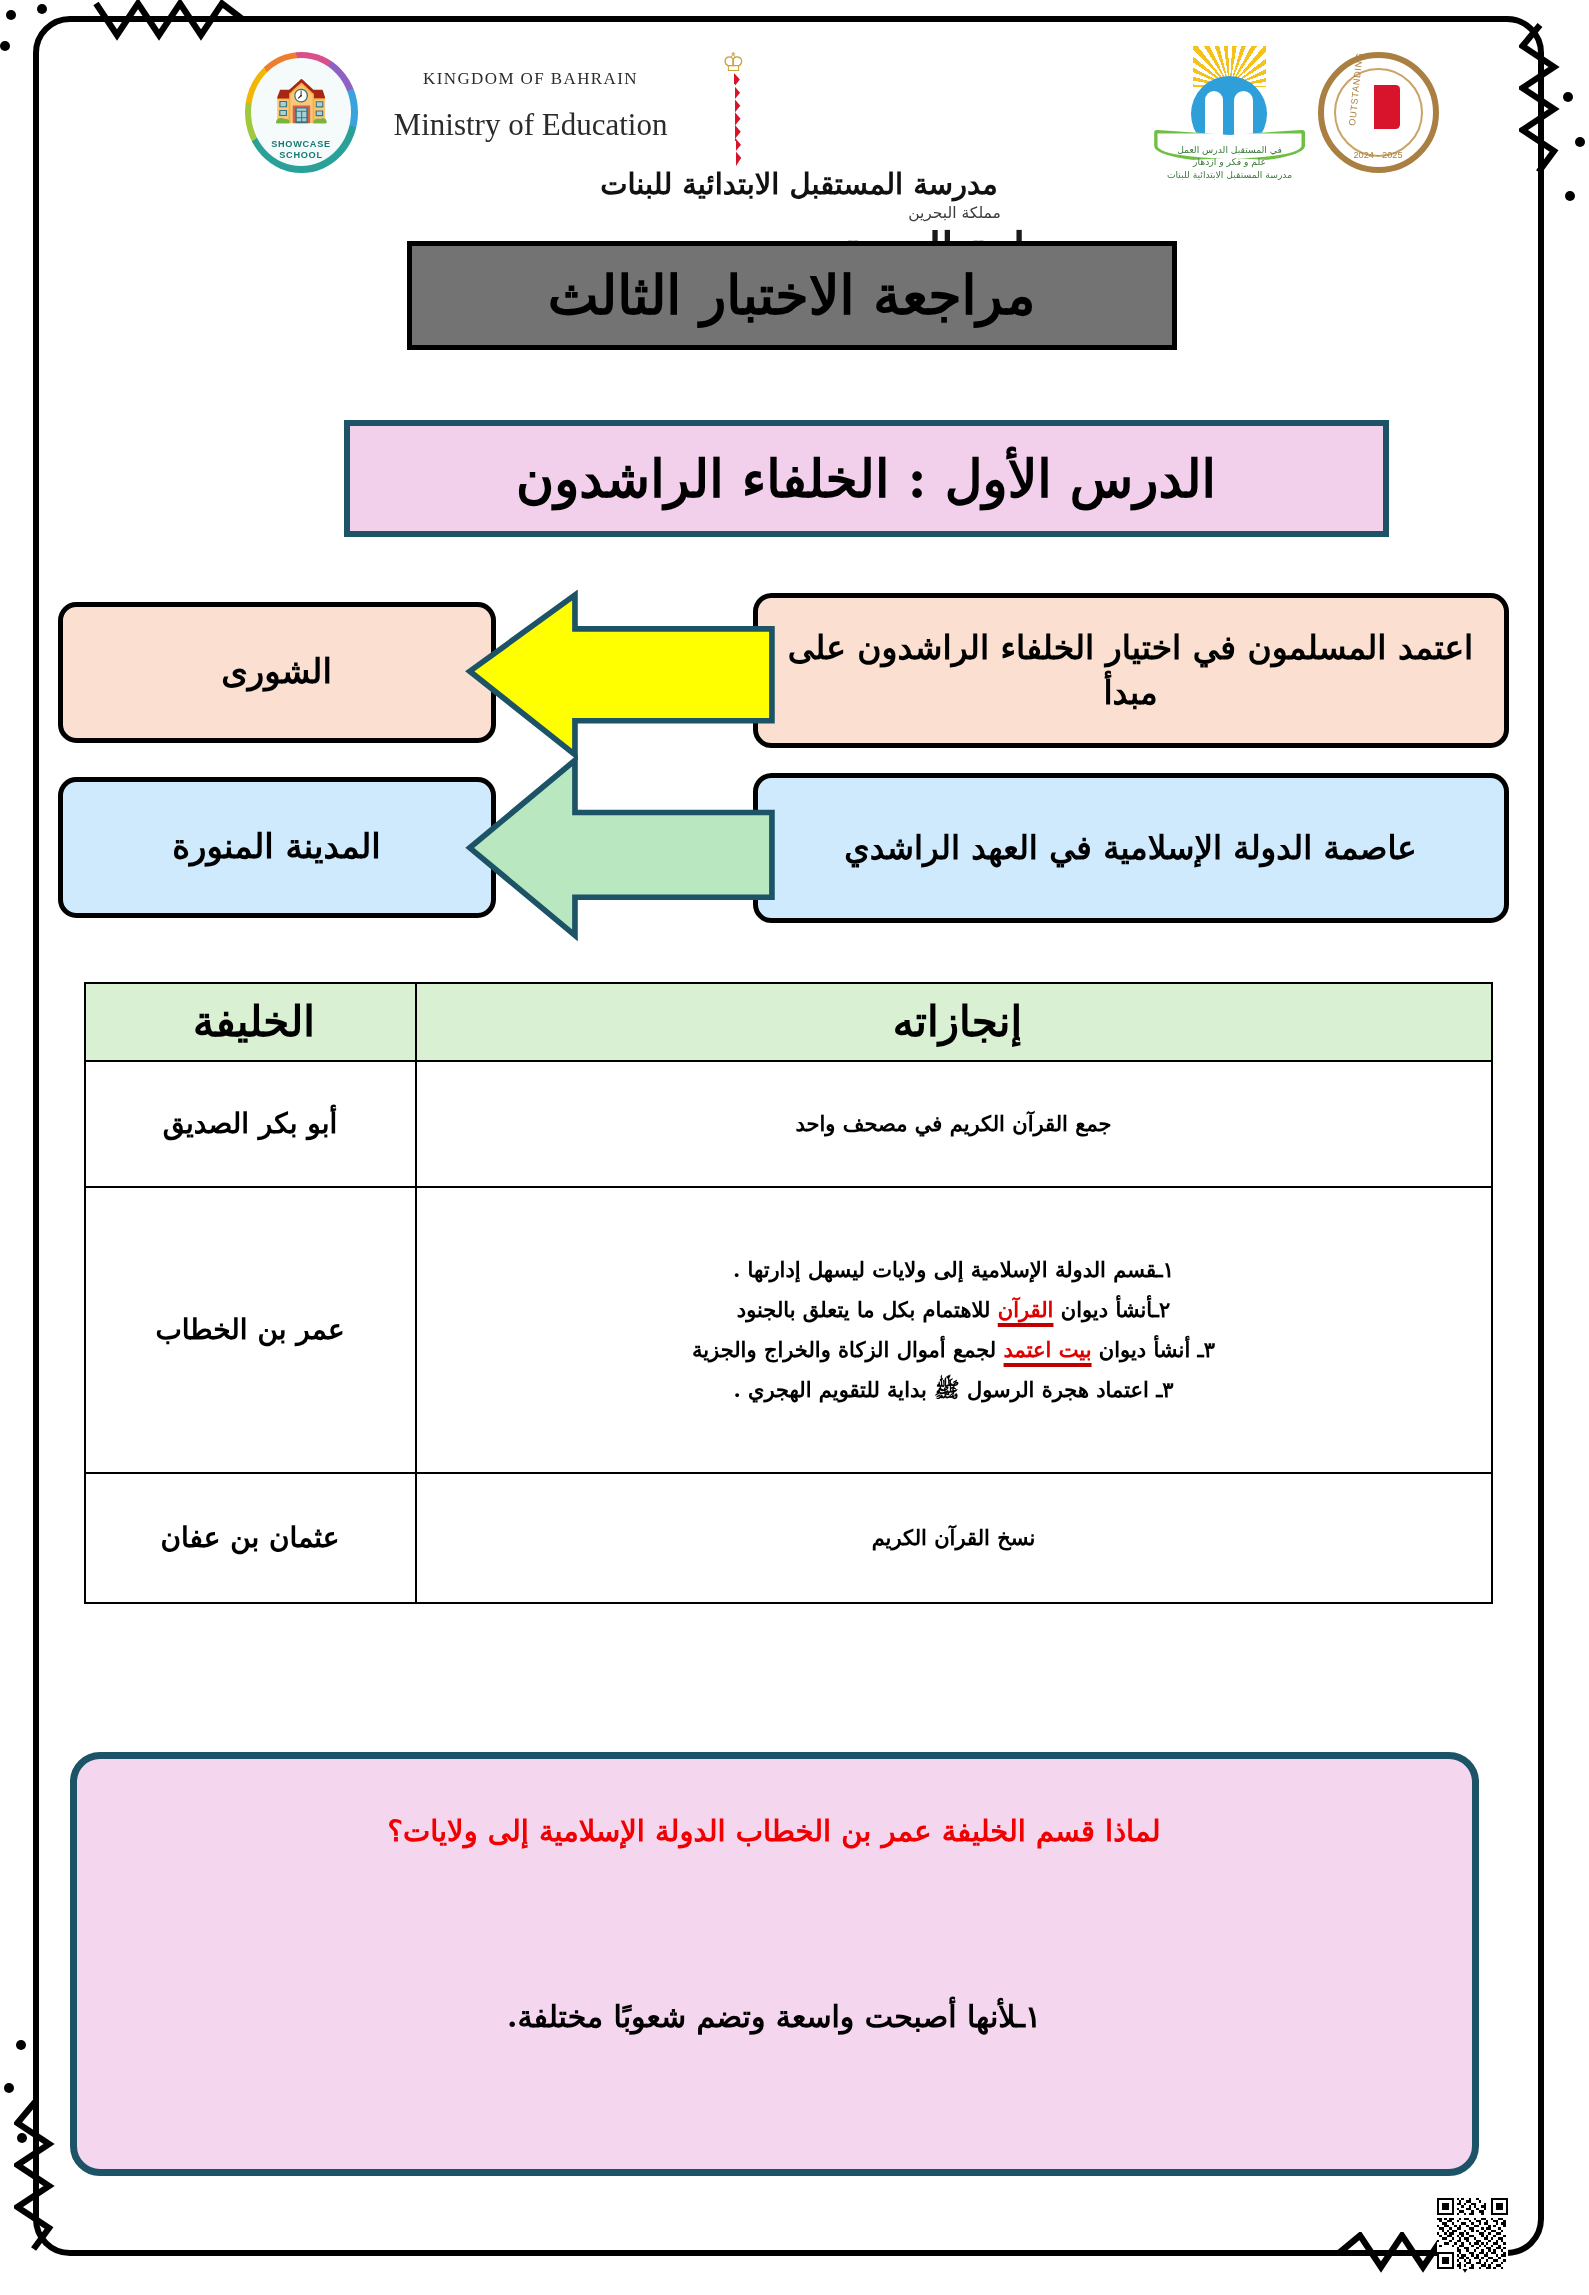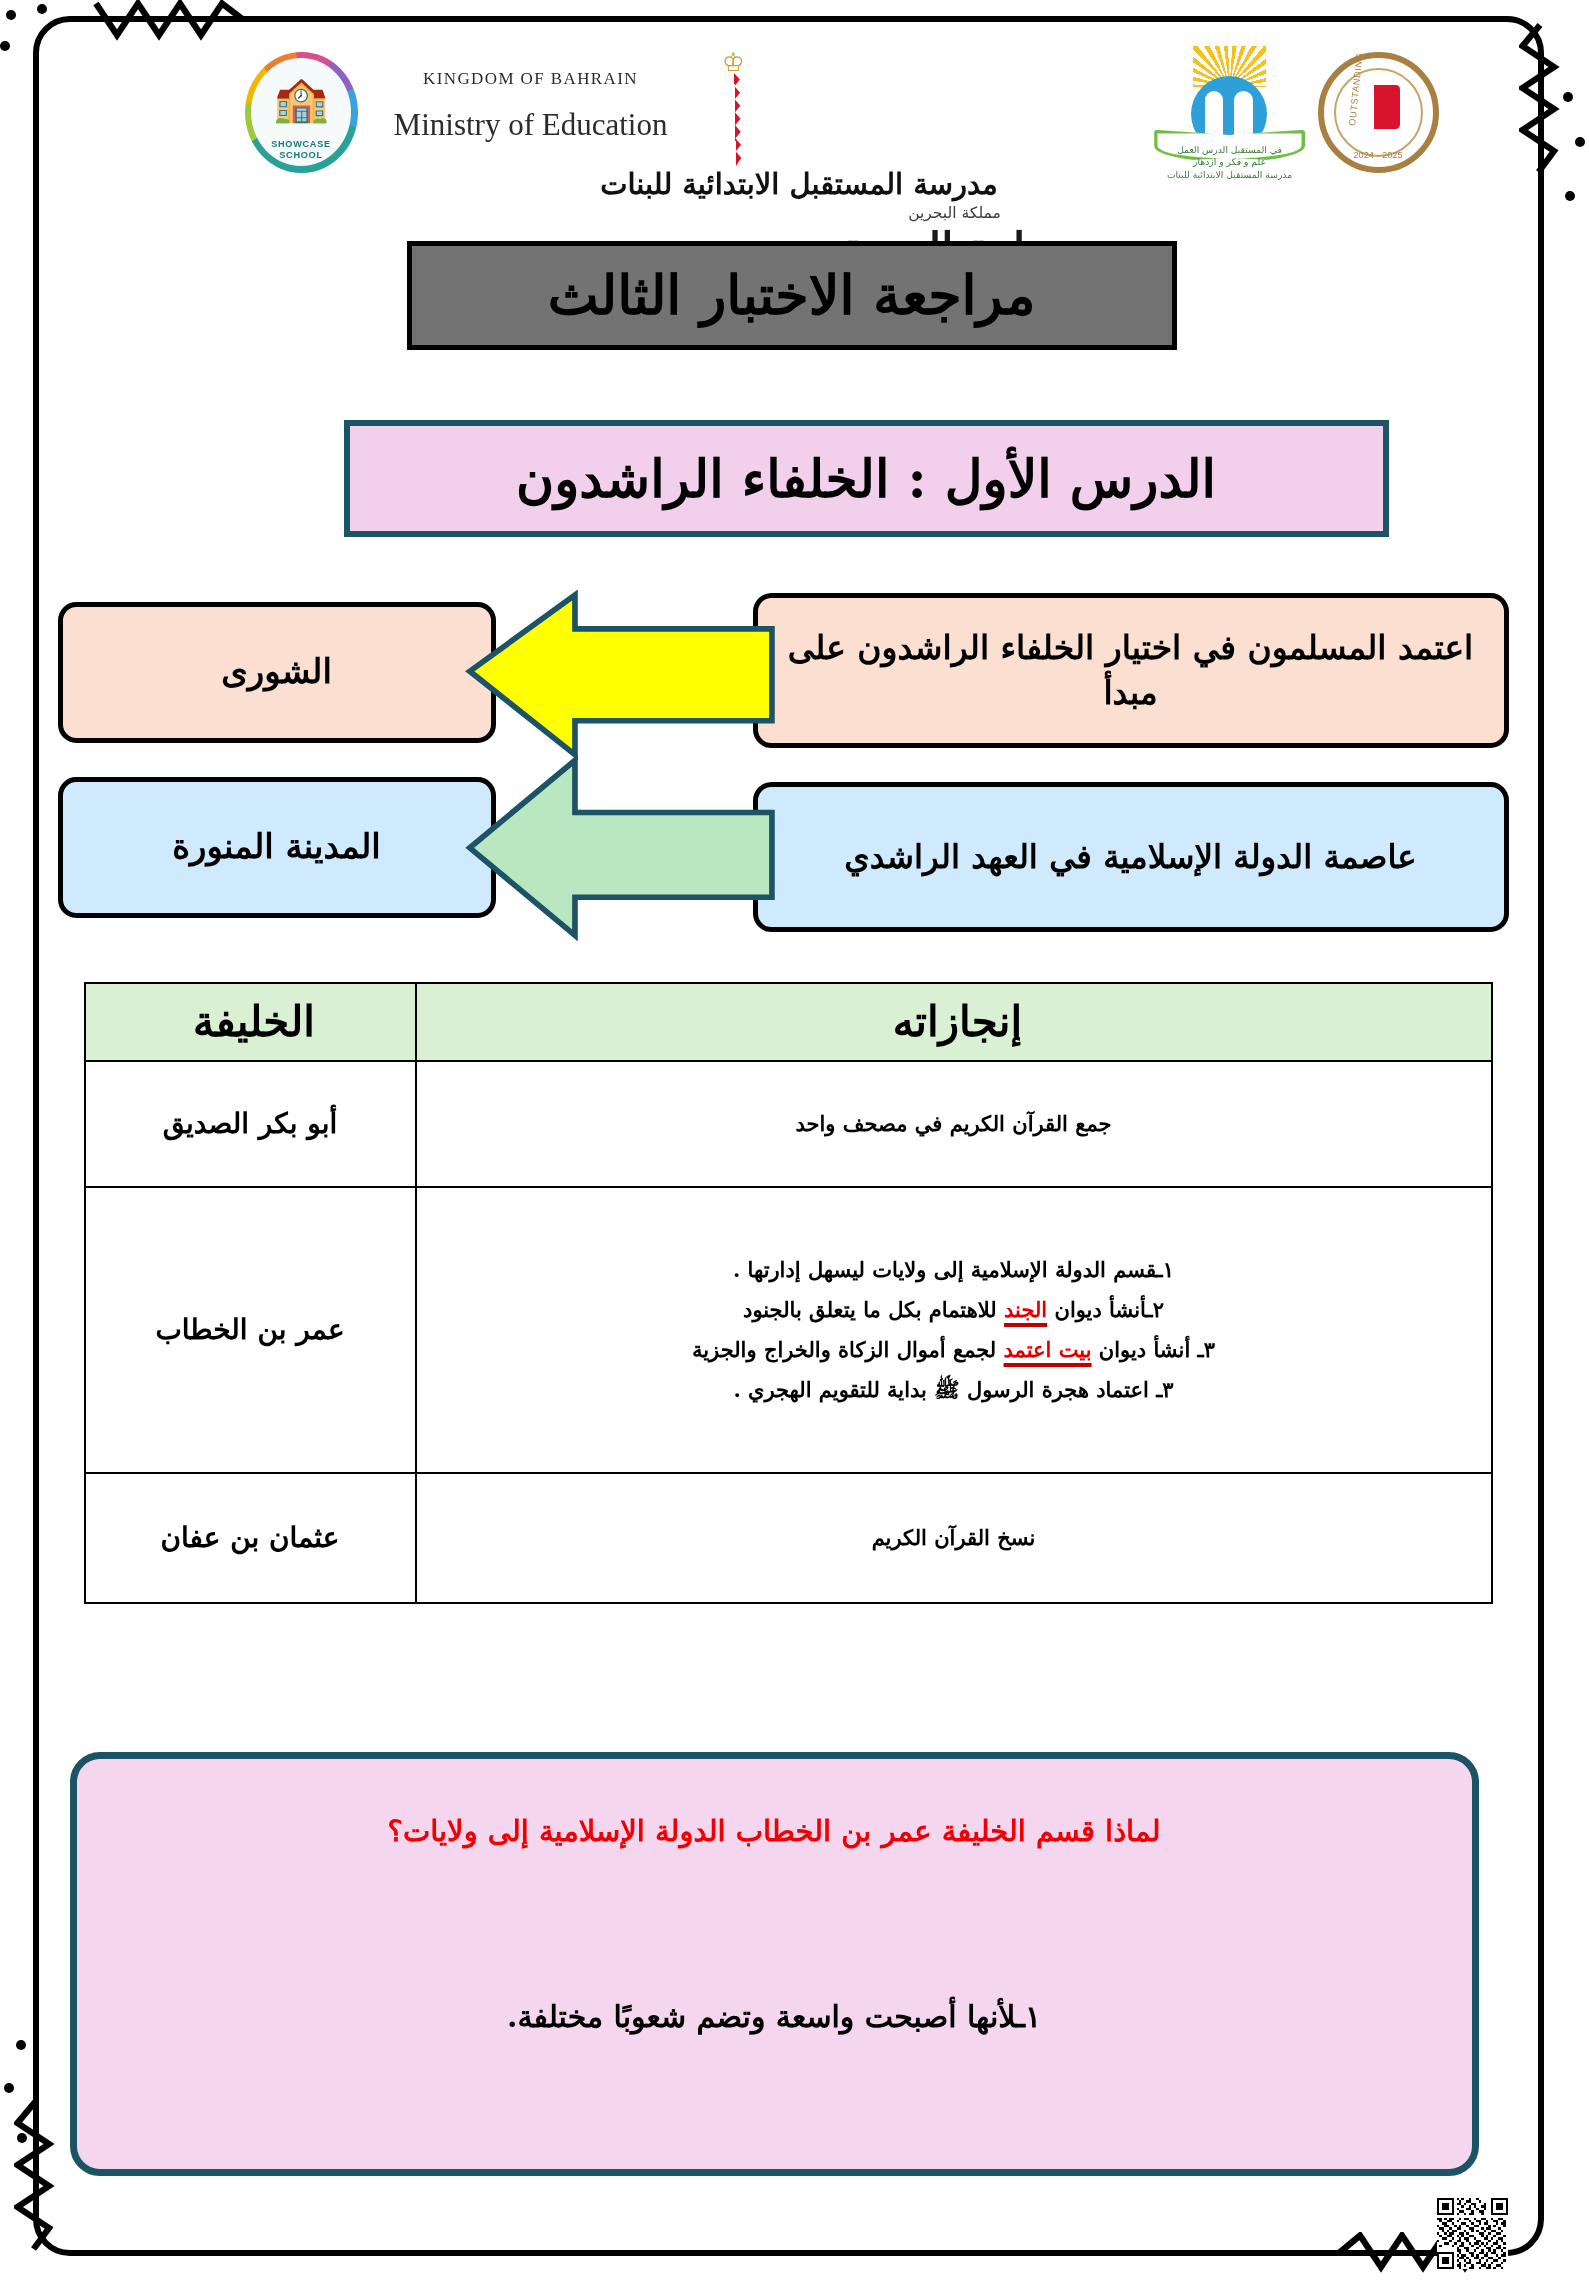--- a/index.html
+++ b/index.html
@@ -277,21 +277,21 @@
   }
   .box-principle {
     left: 720px; top: 5.7px; width: 756px; height: 155px;
     background: #fbe0d2; font-size: 33px;
   }
   .box-medina {
     left: 25px; top: 189px; width: 438px; height: 141px;
     background: #cfeafc; font-size: 34px;
   }
   .box-capital {
-    left: 720px; top: 194px; width: 756px; height: 150px;
+    left: 720px; top: 185px; width: 756px; height: 150px;
     background: #cfeafc; font-size: 32.5px;
   }
   .arrow-svg { position: absolute; left: 424px; top: 0; }
 
   
   .tbl {
     position: absolute;
     left: 51px; top: 966px;
     width: 1409px;
     border-collapse: collapse;
@@ -498,21 +498,21 @@
         <td class="caliph col-caliph">أبو بكر الصديق</td>
       </tr>
 
       <tr class="row-umar">
         <td class="ach">
           <ul class="ach-list">
             <li>
               <span>١ـقسم الدولة الإسلامية إلى ولايات ليسهل إدارتها  .</span>
             </li>
             <li>
-              <span>٢ـأنشأ ديوان </span><span class="hl">الجند</span><span>  للاهتمام بكل ما يتعلق بالجنود</span>
+              <span>٢ـأنشأ ديوان </span><span class="hl">القرآن</span><span>  للاهتمام بكل ما يتعلق بالجنود</span>
             </li>
             <li>
               <span>٣ـ أنشأ ديوان </span><span class="hl">بيت اعتمد</span><span>  لجمع  أموال الزكاة والخراج والجزية</span>
             </li>
             <li>
               <span>٣ـ اعتماد  هجرة الرسول ﷺ بداية للتقويم الهجري .</span>
             </li>
           </ul>
         </td>
         <td class="caliph col-caliph">عمر بن الخطاب</td>

